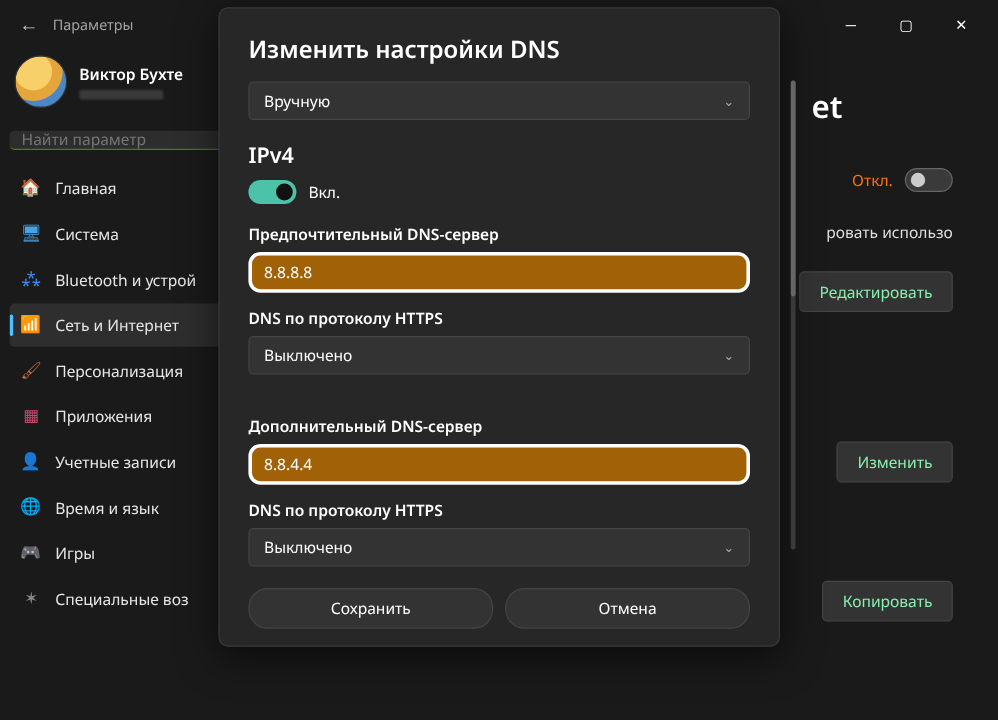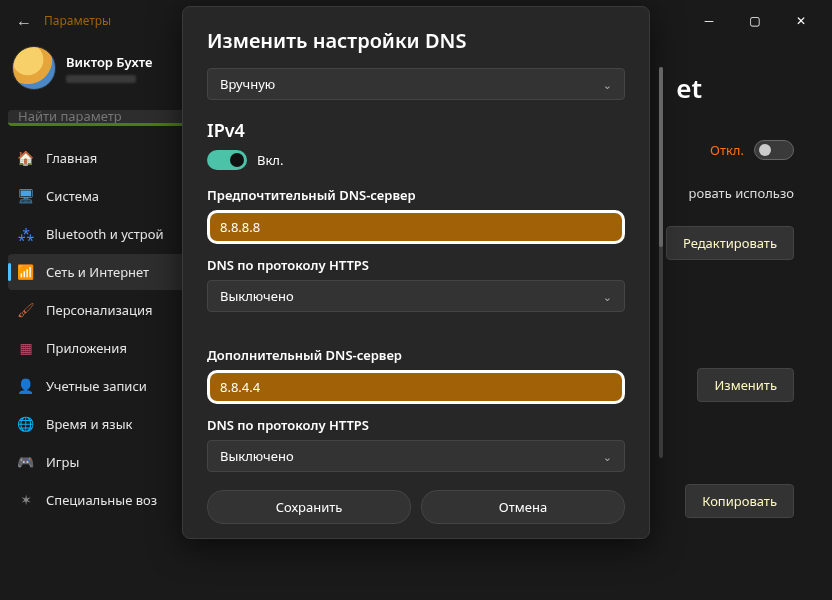--- a/index.html
+++ b/index.html
@@ -1,47 +1,47 @@
 <!DOCTYPE html>
 <html><head>
 <meta charset="utf-8">
 <style>
 * { margin:0; padding:0; box-sizing:border-box; font-family:"Segoe UI",system-ui,sans-serif; }
 body { width:832px; height:600px; background:#1a1a1a; color:#fff; overflow:hidden; position:relative; }
 
 
 .titlebar { height:40px; display:flex; align-items:center; padding:0 8px; }
 .back { width:32px; height:32px; display:flex; align-items:center; justify-content:center; color:#ccc; font-size:16px; }
-.app-title { font-size:12px; color:#a16207; margin-left:4px; }
+.app-title { font-size:12px; color:#a3a3a3; margin-left:4px; }
 .win-ctrls { margin-left:auto; display:flex; }
 .win-btn { width:46px; height:32px; display:flex; align-items:center; justify-content:center; color:#fff; font-size:12px; }
 
 
 .layout { display:flex; height:560px; }
 .sidebar { width:200px; padding:0 8px; }
 .profile { display:flex; align-items:center; gap:10px; padding:6px 4px 14px 4px; }
 .avatar { width:44px; height:44px; border-radius:50%; background:radial-gradient(circle at 35% 30%,#f7d06a 0 38%,#e6a53a 40% 60%,#4a87c4 62% 100%); border:1px solid #333; }
 .profile-name { font-size:13px; font-weight:600; }
 .profile-sub { width:70px; height:8px; background:#3a3a3a; border-radius:2px; margin-top:4px; filter:blur(1px); }
-.search { width:100%; height:16px; background:#2d2d2d; border:none; border-bottom:3px solid #4d7c0f; border-radius:4px; padding:0 10px; color:#fde047; font-size:13px; margin-bottom:14px; }
+.search { width:100%; height:16px; background:#2d2d2d; border:none; border-bottom:1px solid #4d7c0f; border-radius:4px; padding:0 10px; color:#fde047; font-size:13px; margin-bottom:14px; }
 .nav { display:flex; flex-direction:column; gap:2px; }
 .nav-item { display:flex; align-items:center; gap:12px; height:36px; padding:0 10px; border-radius:4px; font-size:13px; color:#e6e6e6; white-space:nowrap; overflow:hidden; }
 .nav-item.active { background:#2e2e2e; position:relative; }
 .nav-item.active::before { content:""; position:absolute; left:0; top:9px; bottom:9px; width:3px; background:#4cc2ff; border-radius:2px; }
 .nav-icon { width:16px; height:16px; display:flex; align-items:center; justify-content:center; font-size:14px; }
 
 
 .main { flex:1; padding:16px 24px 0 24px; position:relative; }
 .page-title-frag { font-size:26px; font-weight:600; color:#fff; position:absolute; right:130px; top:30px; }
 .right-col { position:absolute; right:38px; top:100px; display:flex; flex-direction:column; gap:24px; align-items:flex-end; }
 .off-row { display:flex; align-items:center; gap:10px; font-size:13px; color:#f97316; }
 .pill { width:40px; height:20px; border-radius:10px; background:#3a3a3a; border:1px solid #666; position:relative; }
 .pill::after { content:""; position:absolute; width:12px; height:12px; border-radius:50%; background:#ccc; top:3px; left:4px; }
 .link-txt { font-size:13px; color:#ddd; }
-.soft-btn { background:#333; border:1px solid #444; border-radius:4px; padding:7px 16px; font-size:13px; color:#fef9c3; }
+.soft-btn { background:#333; border:1px solid #444; border-radius:4px; padding:7px 16px; font-size:13px; color:#86efac; }
 
 
 .overlay { position:absolute; inset:0; display:flex; justify-content:center; align-items:flex-start; }
 .modal { margin-top:6px; width:468px; background:#272727; border:1px solid #3a3a3a; border-radius:8px; padding:20px 24px 14px 24px; box-shadow:0 8px 32px rgba(0,0,0,.6); position:relative; }
 .modal h1 { font-size:20px; font-weight:600; margin-bottom:14px; }
 .select { width:100%; height:32px; background:#333; border:1px solid #444; border-radius:4px; display:flex; align-items:center; padding:0 12px; font-size:13px; color:#fff; justify-content:space-between; margin-bottom:18px; }
 .chev { color:#aaa; font-size:11px; }
 .section-h { font-size:18px; font-weight:600; margin-bottom:8px; }
 .toggle-row { display:flex; align-items:center; gap:10px; margin-bottom:16px; }
 .toggle-on { width:40px; height:20px; border-radius:10px; background:#4cc2a8; position:relative; }

